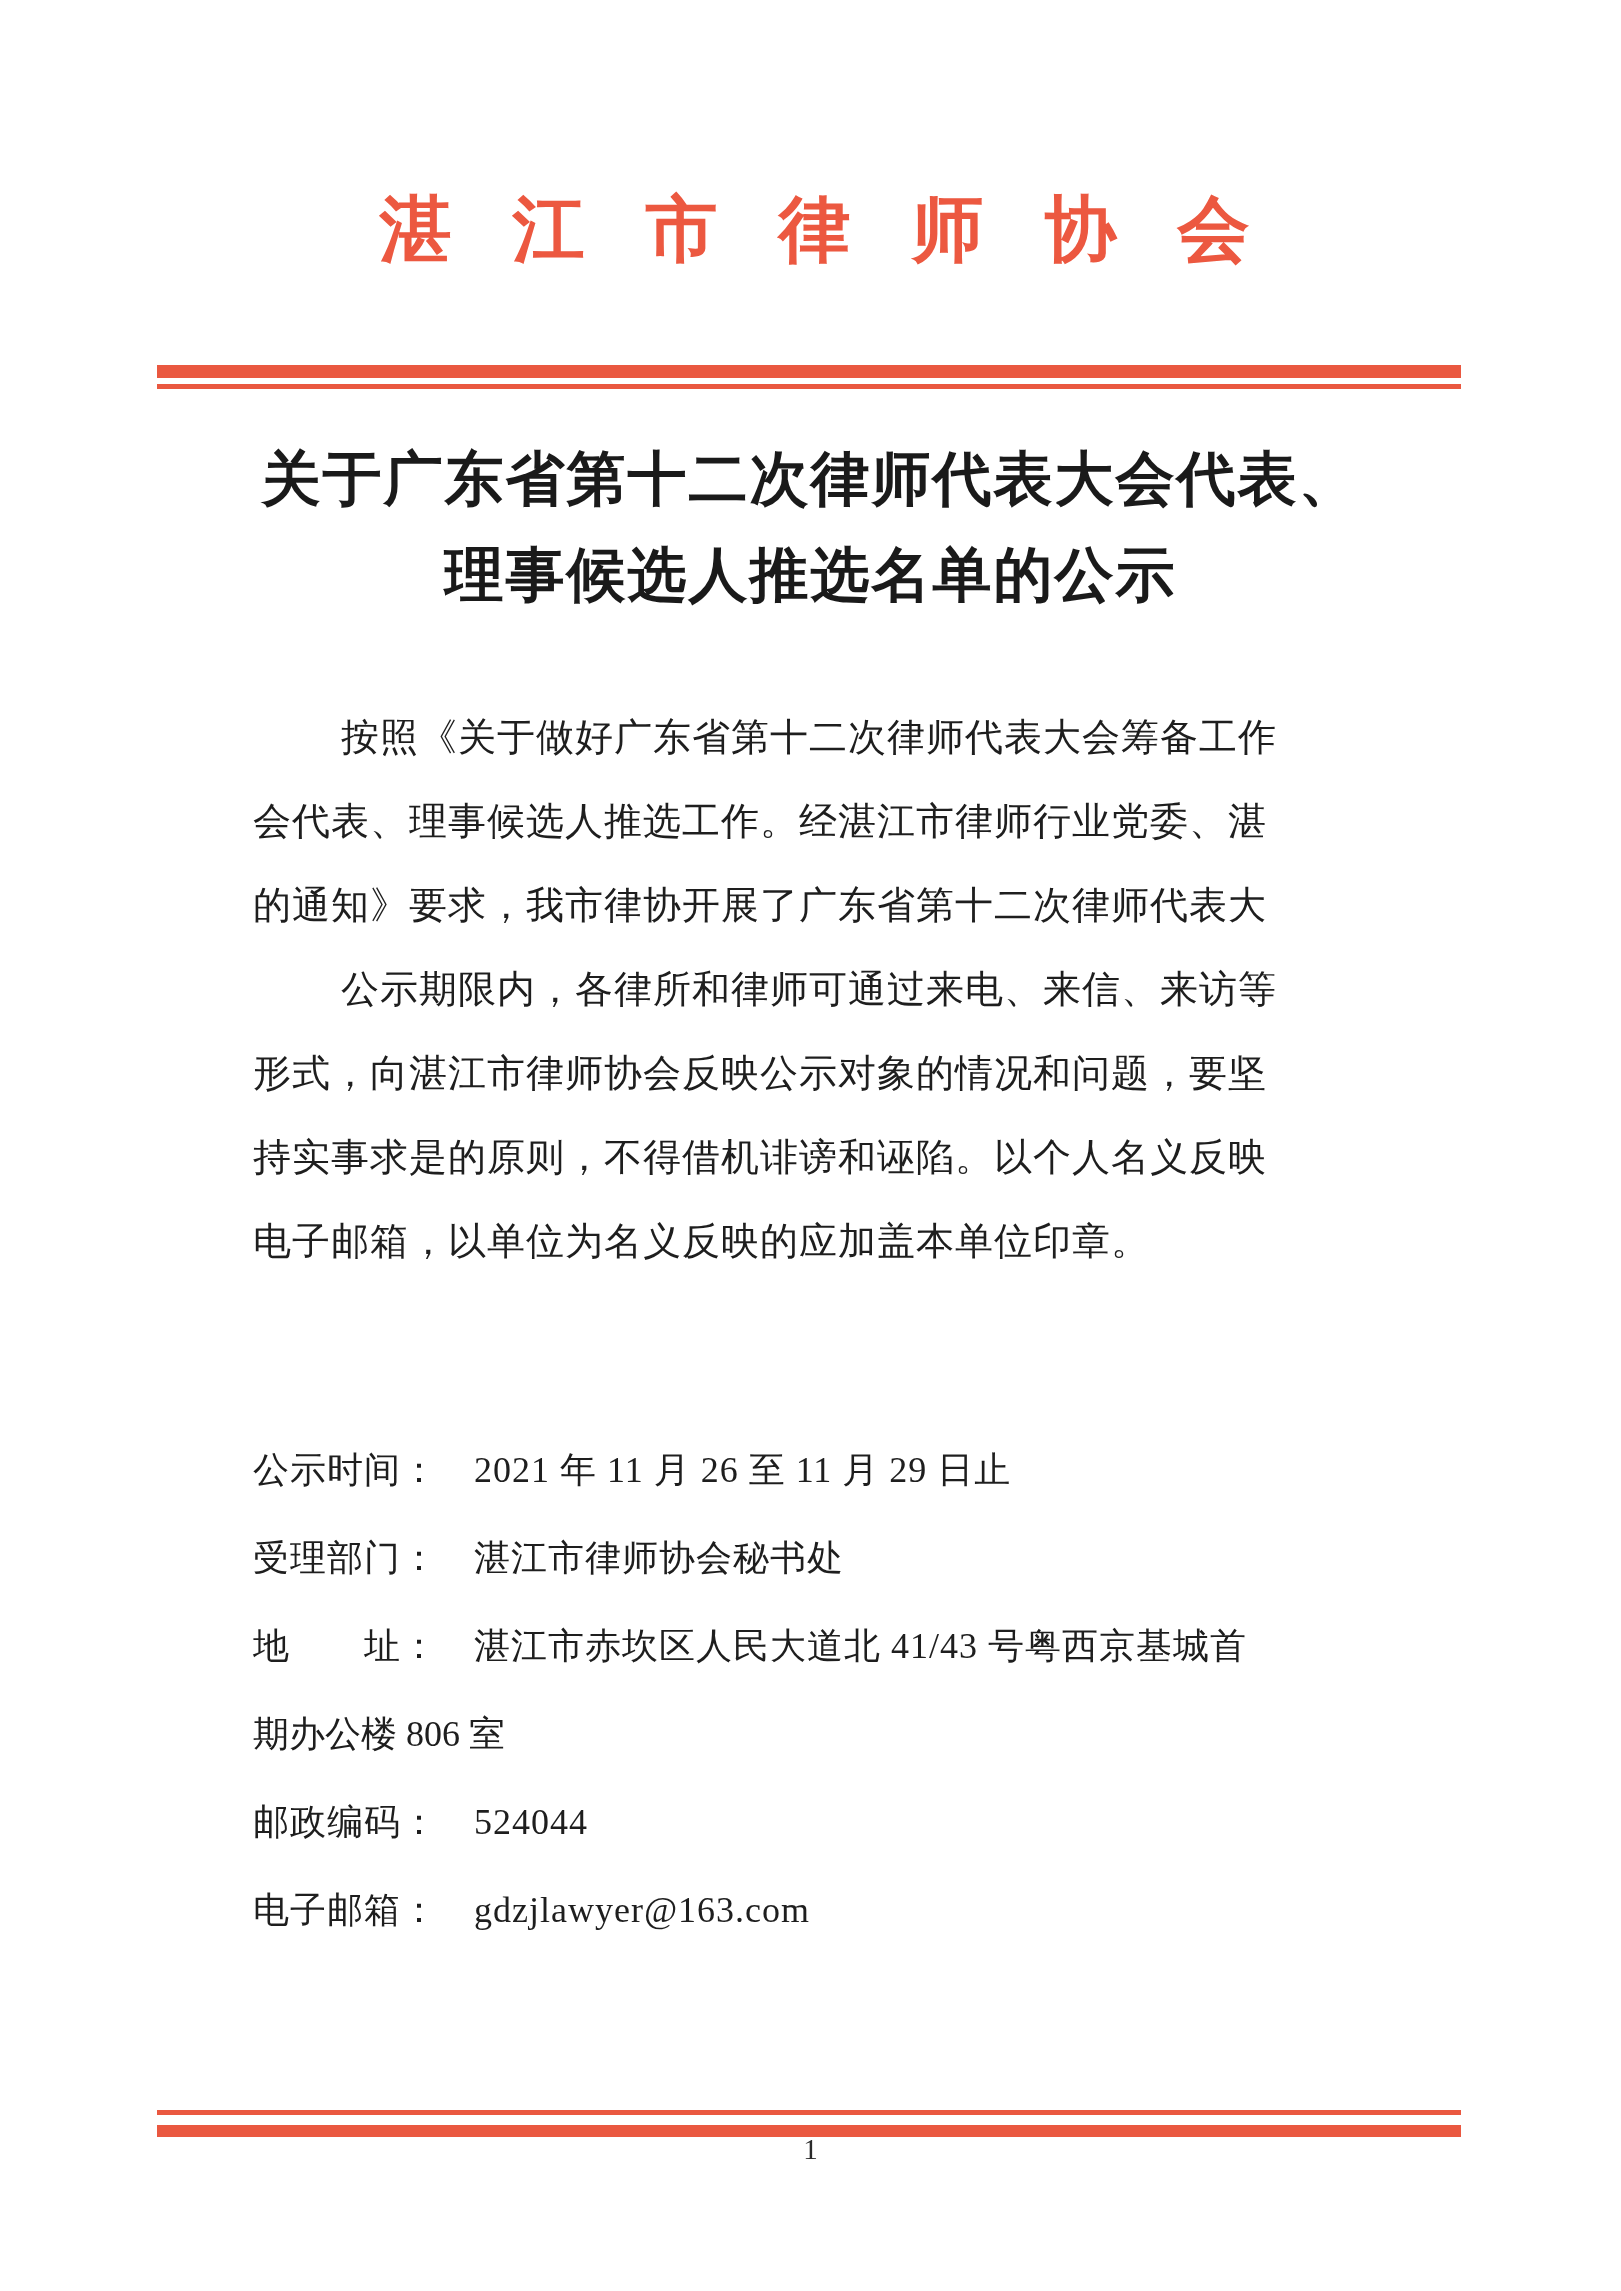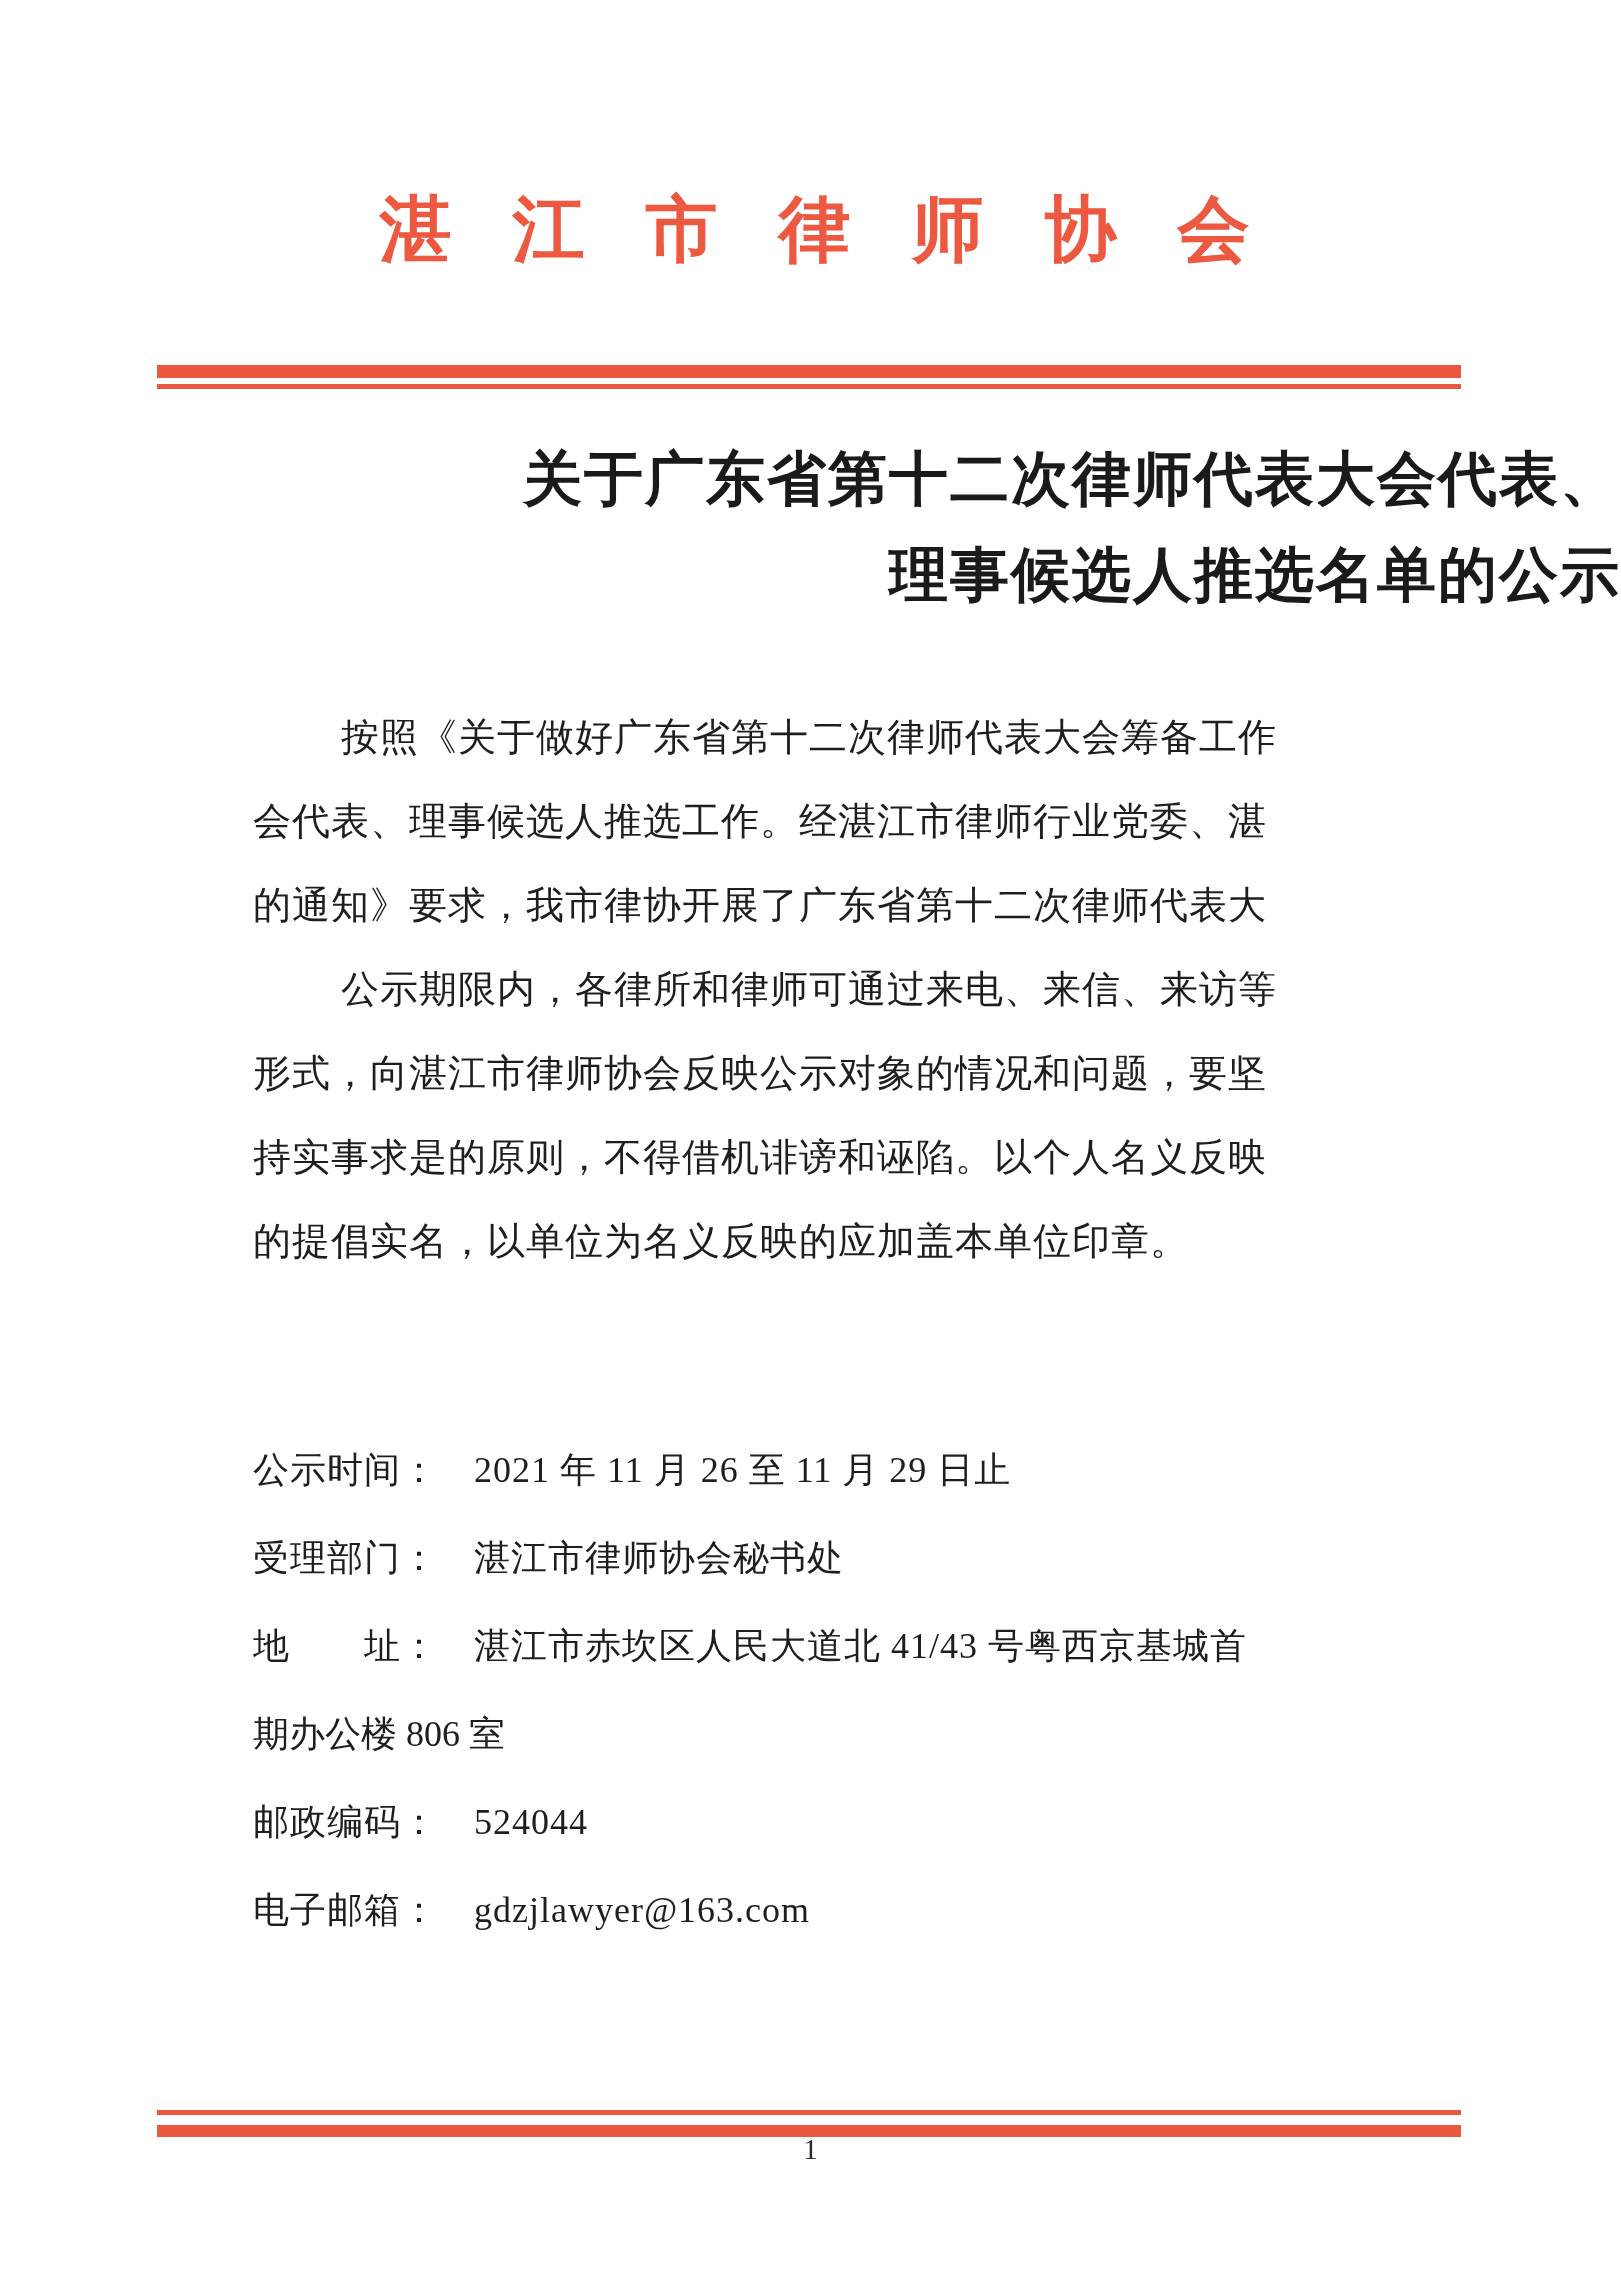--- a/index.html
+++ b/index.html
@@ -33,21 +33,21 @@
   .doc-title{
     position:absolute;
     top:431px;left:0;width:100%;
     text-align:center;
     font-size:59px;
     font-weight:bold;
     line-height:96px;
     color:#1a1a1a;
     letter-spacing:2px;
   }
-  .doc-title .t-line{white-space:nowrap;text-align:right;}
+  .doc-title .t-line{white-space:nowrap;}
   
   .body-text{
     position:absolute;
     top:695px;left:253px;width:1157px;
     font-size:38px;
     line-height:84px;
     color:#1e1e1e;
   }
   .body-line{white-space:nowrap;letter-spacing:1px;}
   .first-line{text-indent:88px;}
@@ -86,21 +86,21 @@
     <div class="t-line">理事候选人推选名单的公示</div>
   </div>
 
   <div class="body-text">
     <div class="body-line first-line">按照《关于做好广东省第十二次律师代表大会筹备工作</div>
     <div class="body-line">会代表、理事候选人推选工作。经湛江市律师行业党委、湛</div>
     <div class="body-line">的通知》要求，我市律协开展了广东省第十二次律师代表大</div>
     <div class="body-line first-line">公示期限内，各律所和律师可通过来电、来信、来访等</div>
     <div class="body-line">形式，向湛江市律师协会反映公示对象的情况和问题，要坚</div>
     <div class="body-line">持实事求是的原则，不得借机诽谤和诬陷。以个人名义反映</div>
-    <div class="body-line">的提倡实名，以单位为名义反映的应加盖本单位印章。</div>
+    <div class="body-line">电子邮箱，以单位为名义反映的应加盖本单位印章。</div>
   </div>
 
   <div class="info-block">
     <div class="info-row">
       <span class="info-label">公示时间：</span><span class="info-value">2021 年 11 月 26 至 11 月 29 日止</span>
     </div>
     <div class="info-row">
       <span class="info-label">受理部门：</span><span class="info-value">湛江市律师协会秘书处</span>
     </div>
     <div class="info-row">

